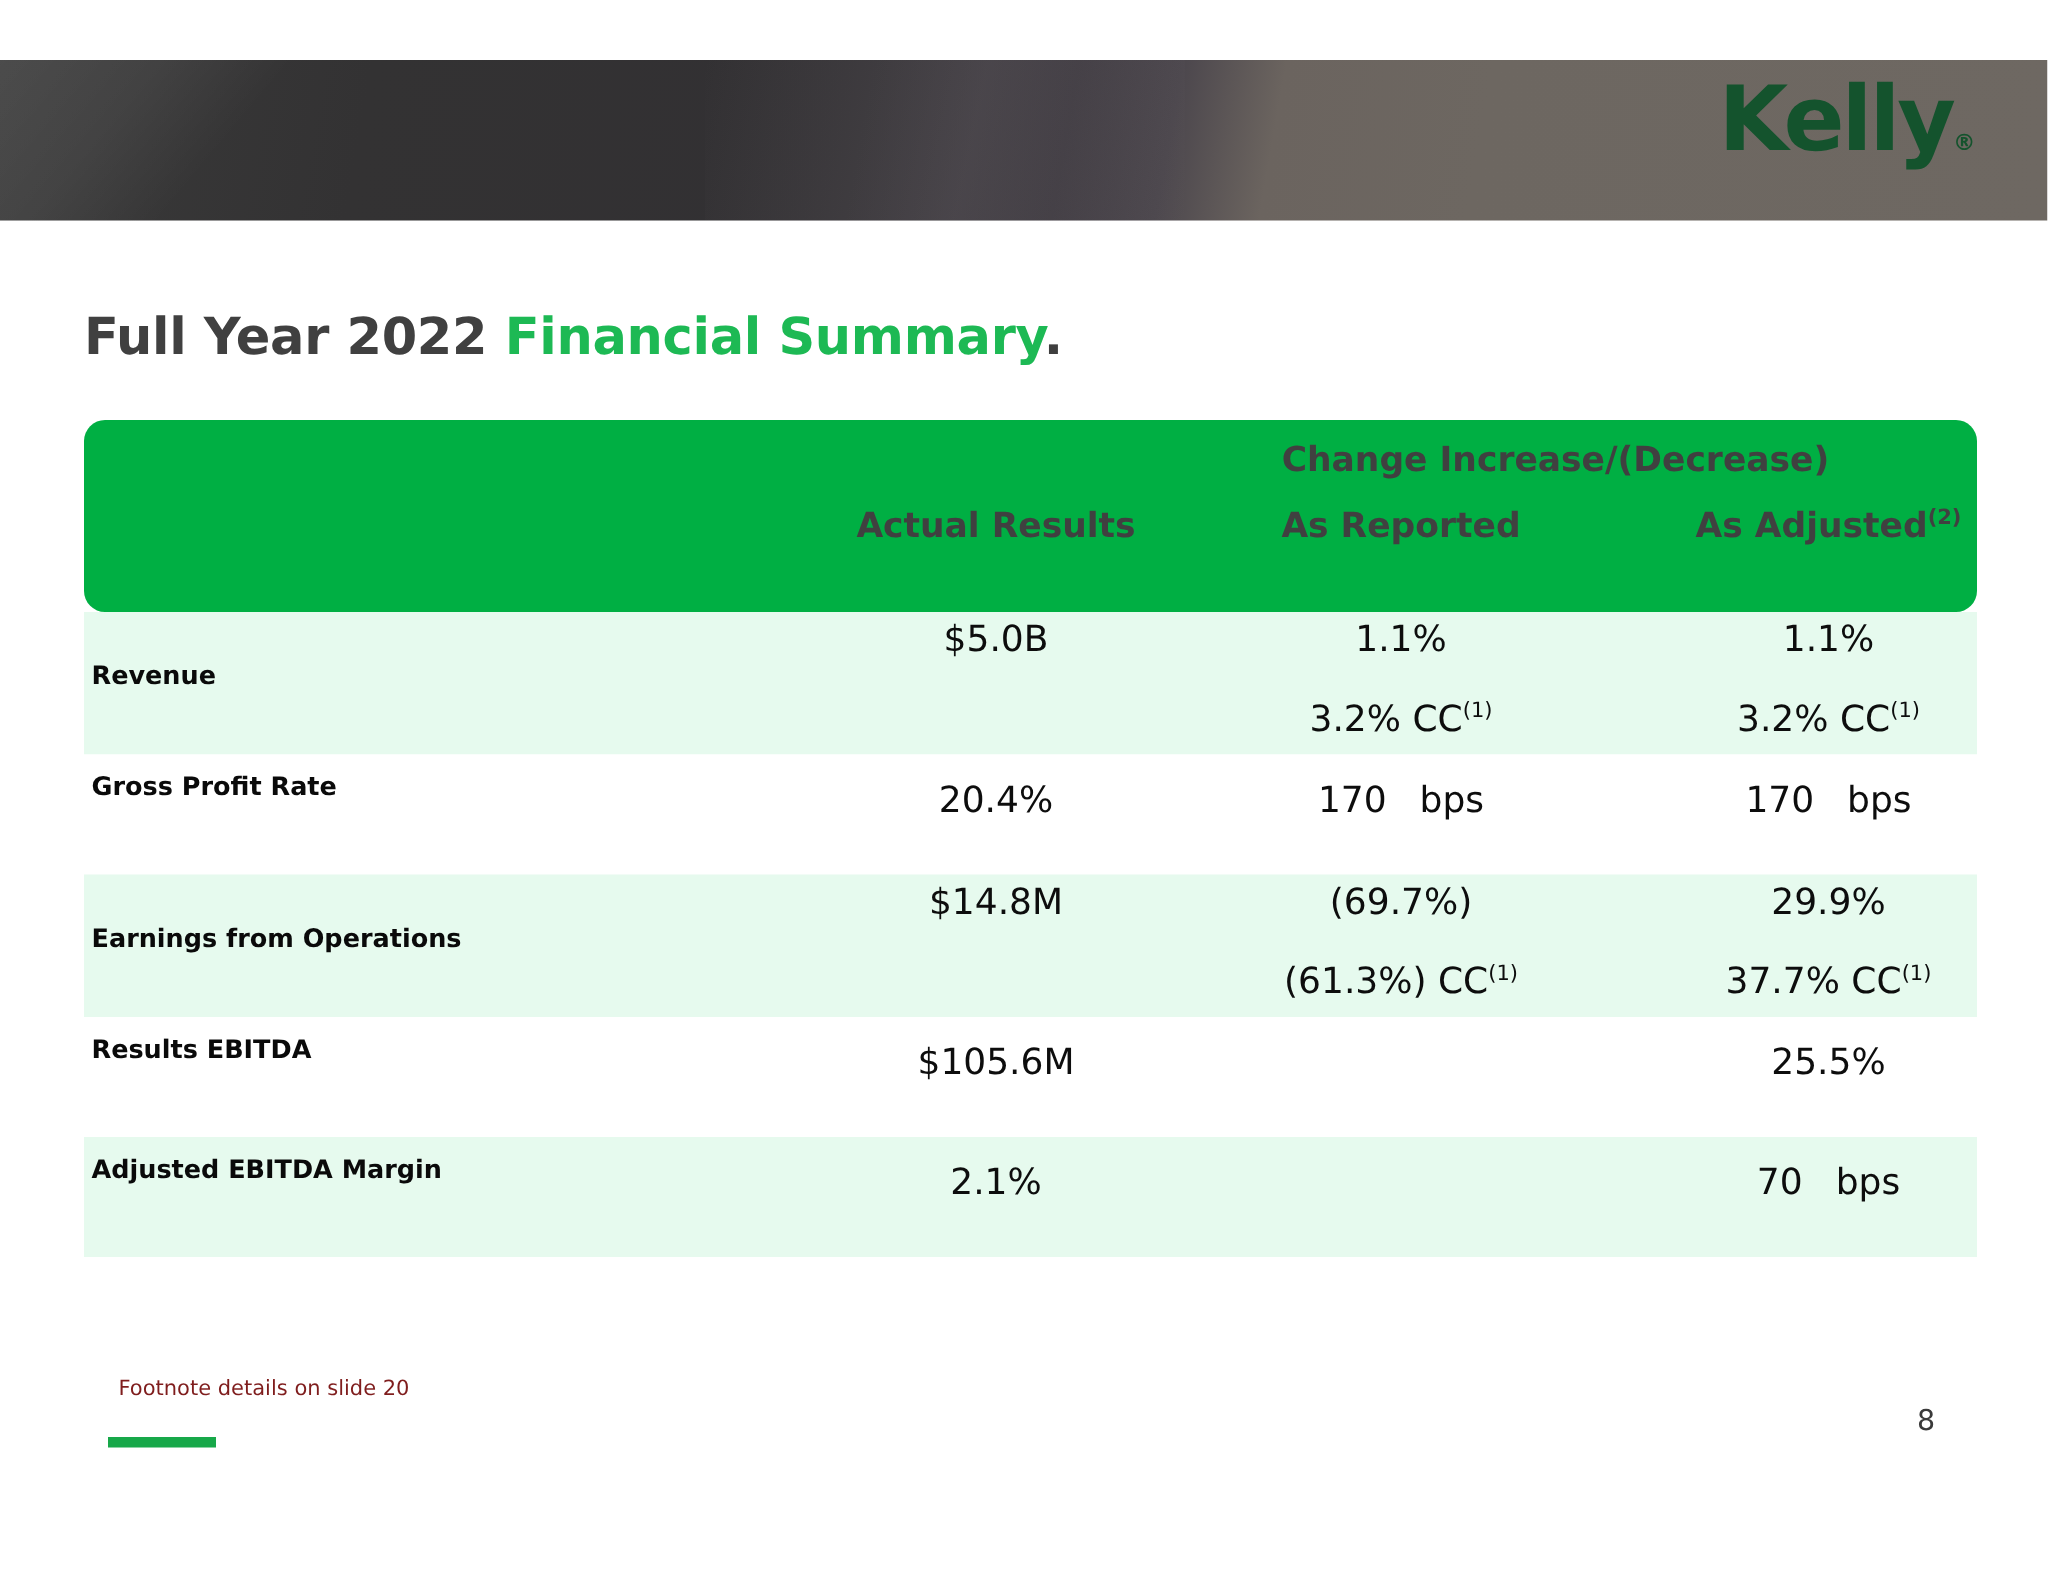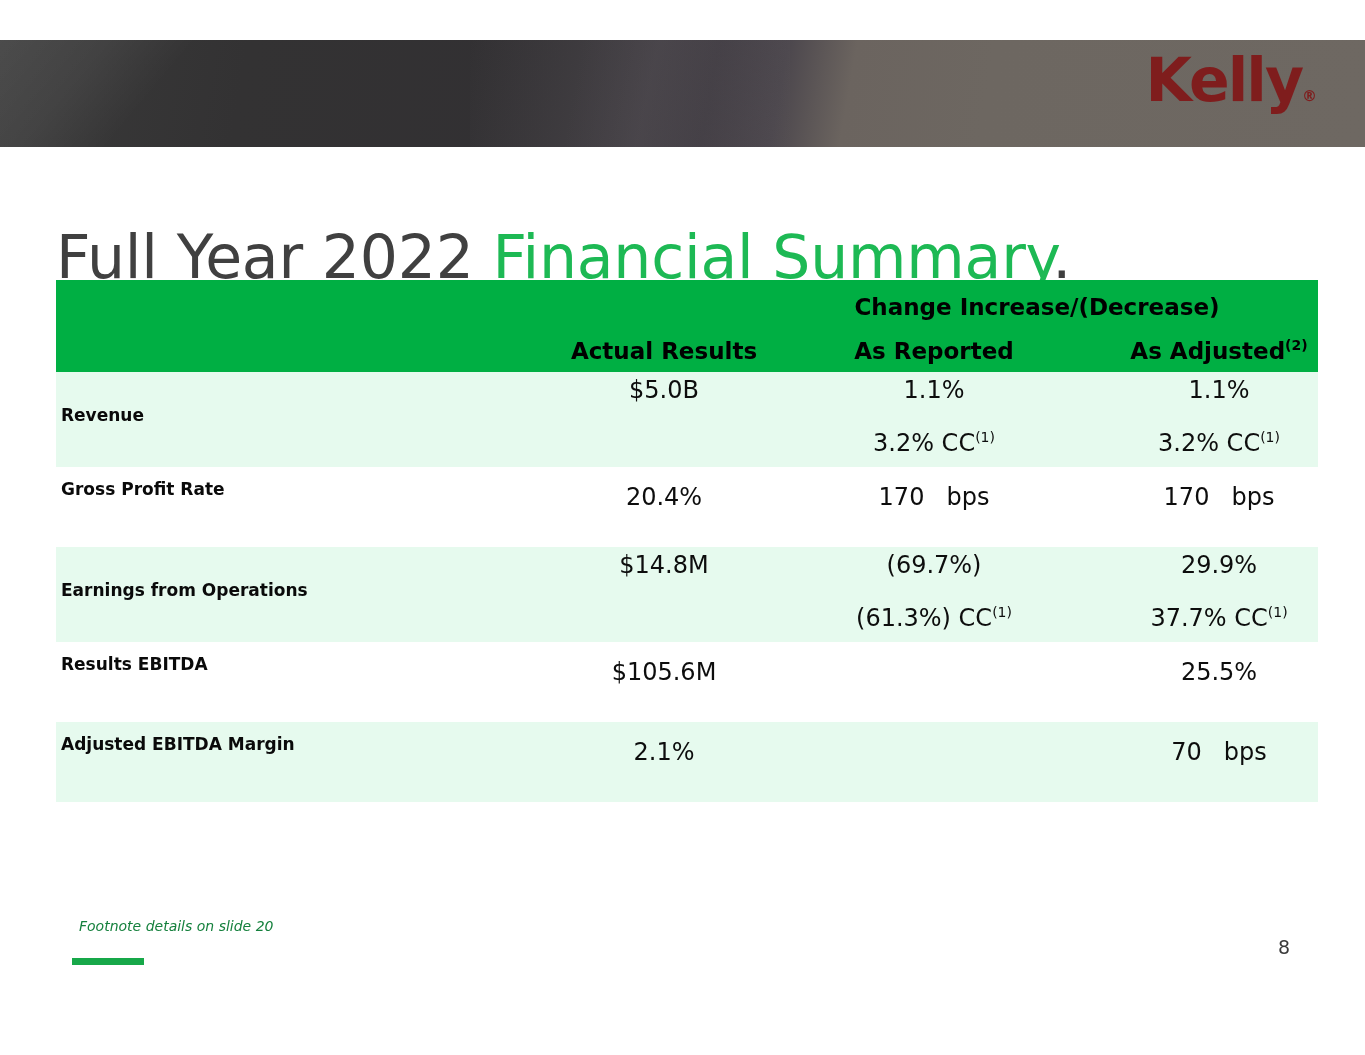--- a/index.html
+++ b/index.html
@@ -51,61 +51,62 @@
     top: 0;
     width: 320px;
     height: 107px;
     background: linear-gradient(102deg, rgba(255,255,255,0) 0%, rgba(140,132,140,0.22) 55%, rgba(255,255,255,0) 100%);
     pointer-events: none;
   }
   .logo {
     position: absolute;
     right: 48px;
     top: 50px;
-    color: #7f1d1d;
+    color: #14532d;
     font-family: "DejaVu Sans", "Liberation Sans", sans-serif;
     font-weight: bold;
     font-size: 60px;
     letter-spacing: -2px;
     line-height: 1;
   }
   .logo .reg {
     font-size: 15px;
     font-weight: bold;
     vertical-align: baseline;
     letter-spacing: 0;
   }
 
   
   .slide-title {
     position: absolute;
     left: 56px;
     top: 183px;
-    font-size: 60px;
-    font-weight: normal;
+    font-size: 34px;
+    font-weight: bold;
     line-height: 1.15;
     white-space: nowrap;
     letter-spacing: -0.2px;
   }
   .slide-title .t-dark { color: #404040; }
   .slide-title .t-green { color: #1DB954; }
   .slide-title .t-dot { color: #3f3f3f; }
 
   
   .table {
     position: absolute;
     left: 56px;
     top: 280px;
     width: 1262px;
   }
   .thead {
     background: #00AF43;
-    color: #000000;
-    height: 92px;
+    color: #404040;
+    height: 128px;
     position: relative;
+    border-radius: 14px;
   }
   .th-span {
     position: absolute;
     left: 700px;
     top: 14px;
     width: 562px;
     text-align: center;
     font-size: 23px;
     font-weight: bold;
   }
@@ -175,23 +176,22 @@
   
   .line-mid  { top: 16px; }
   .label-s   { top: 12px; }
 
   
   .footnote {
     position: absolute;
     left: 79px;
     top: 918px;
     font-size: 14px;
-    color: #15803d;
-    white-space: nowrap;
-    font-style: italic;
+    color: #7f1d1d;
+    white-space: nowrap;
   }
   .accent-bar {
     position: absolute;
     left: 72px;
     top: 958px;
     width: 72px;
     height: 7px;
     background: #17A849;
   }
   .page-num {

